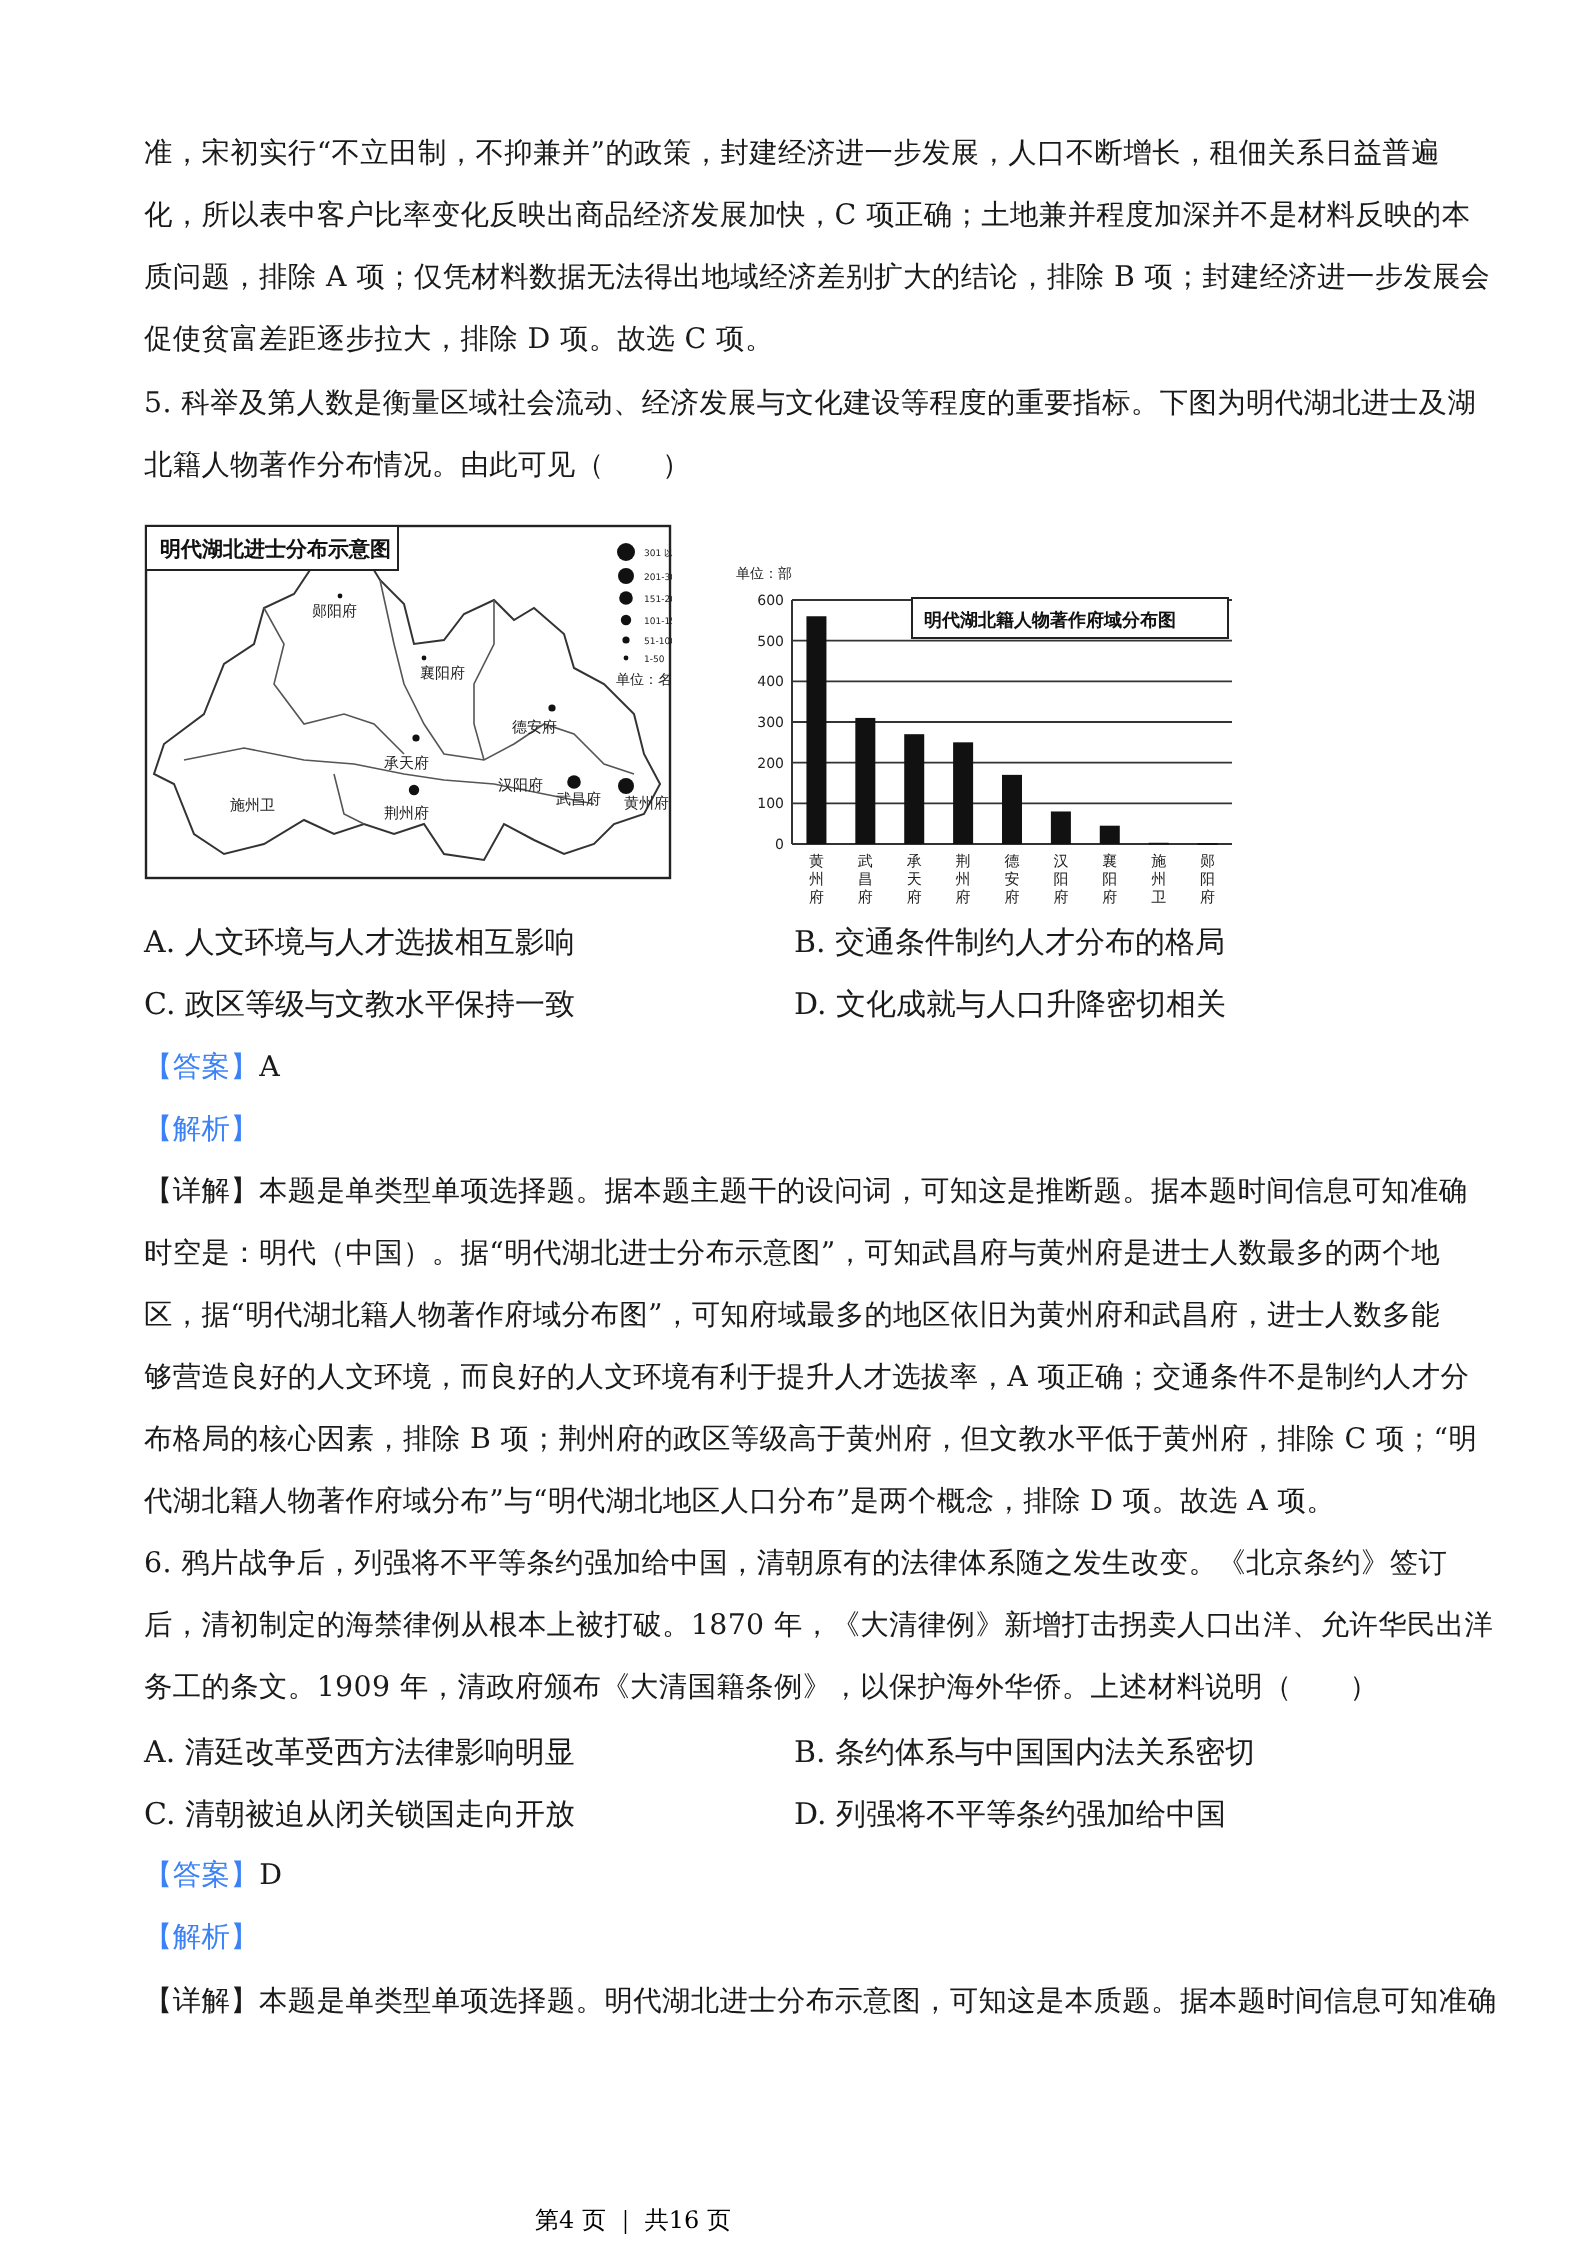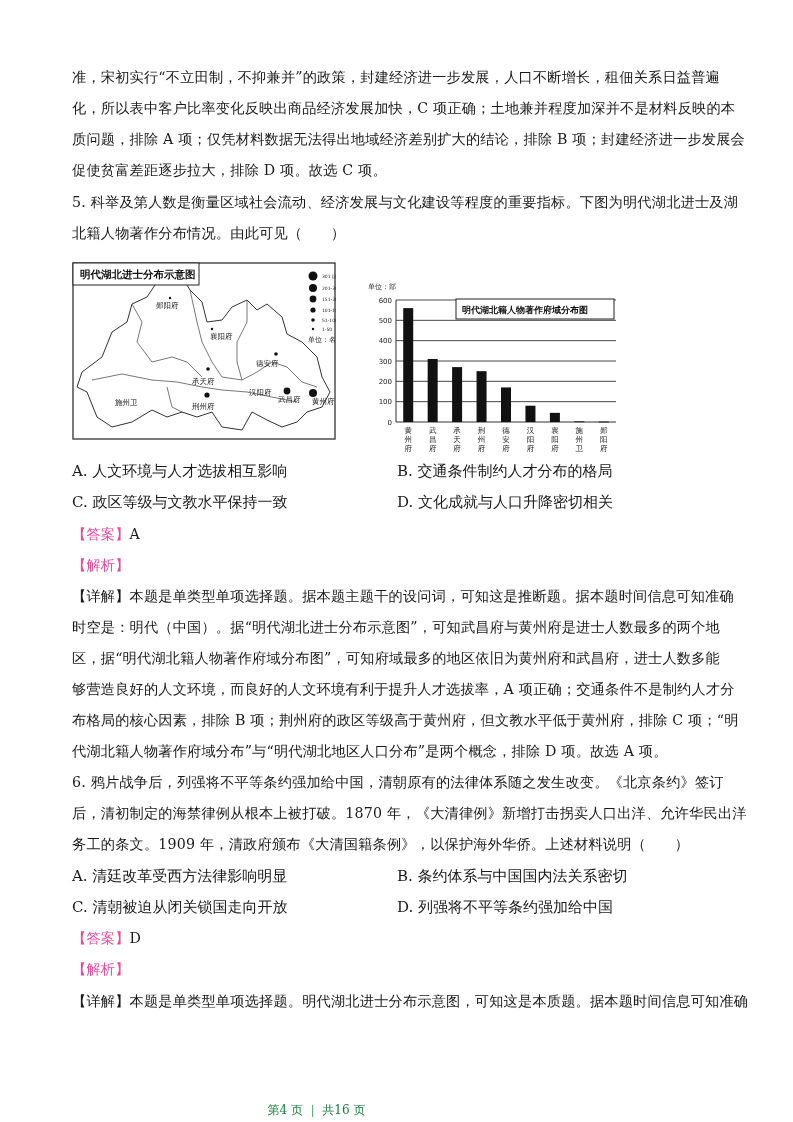--- a/index.html
+++ b/index.html
@@ -1,22 +1,22 @@
 <!DOCTYPE html>
 <html><head>
 <meta charset="utf-8">
 <style>
   html, body { margin: 0; padding: 0; background: #ffffff; }
   body { width: 793px; height: 1122px; position: relative; overflow: hidden;
          font-family: "DejaVu Serif", "Liberation Serif", serif; color: #1a1a1a; }
   .line { position: absolute; left: 72px; width: 660px; font-size: 14.2px; line-height: 20px; white-space: nowrap; letter-spacing: 0.2px; }
-  .blue { color: #ec4899; }
+  .blue { color: #3b82f6; }
   .opt { position: absolute; font-size: 15px; line-height: 20px; white-space: nowrap; text-align: right; }
   .fig { position: absolute; }
-  .footer { position: absolute; top: 1102px; left: 0; width: 633px; text-align: center; font-size: 12px; color: #15803d; }
+  .footer { position: absolute; top: 1102px; left: 0; width: 633px; text-align: center; font-size: 12px; color: #000000; }
   svg text { font-family: "DejaVu Sans", sans-serif; }
 </style>
 </head>
 <body>
 
 <div class="line" style="top:67px">准，宋初实行“不立田制，不抑兼并”的政策，封建经济进一步发展，人口不断增长，租佃关系日益普遍</div>
 <div class="line" style="top:98px">化，所以表中客户比率变化反映出商品经济发展加快，C 项正确；土地兼并程度加深并不是材料反映的本</div>
 <div class="line" style="top:129px">质问题，排除 A 项；仅凭材料数据无法得出地域经济差别扩大的结论，排除 B 项；封建经济进一步发展会</div>
 <div class="line" style="top:160px">促使贫富差距逐步拉大，排除 D 项。故选 C 项。</div>
 

